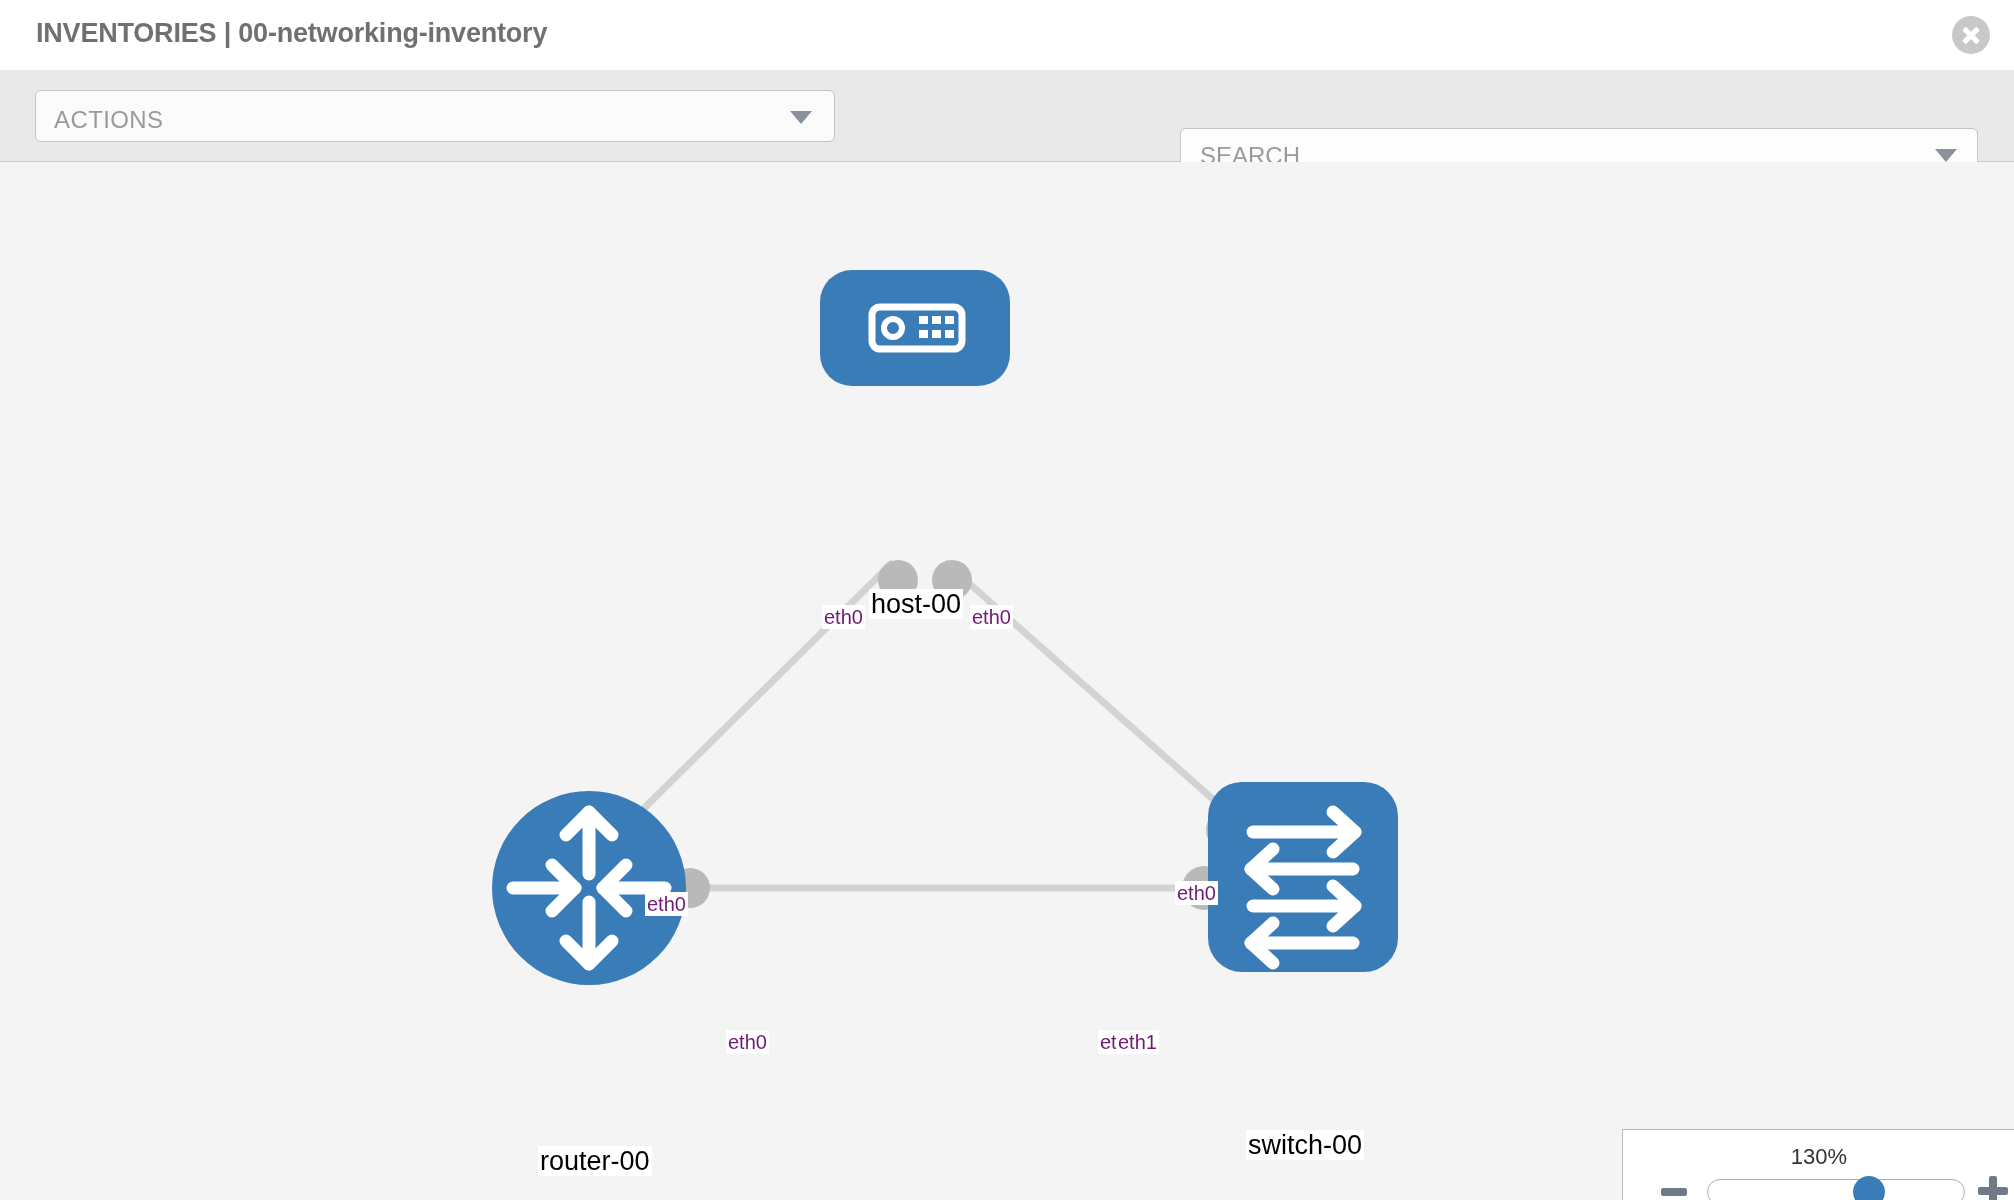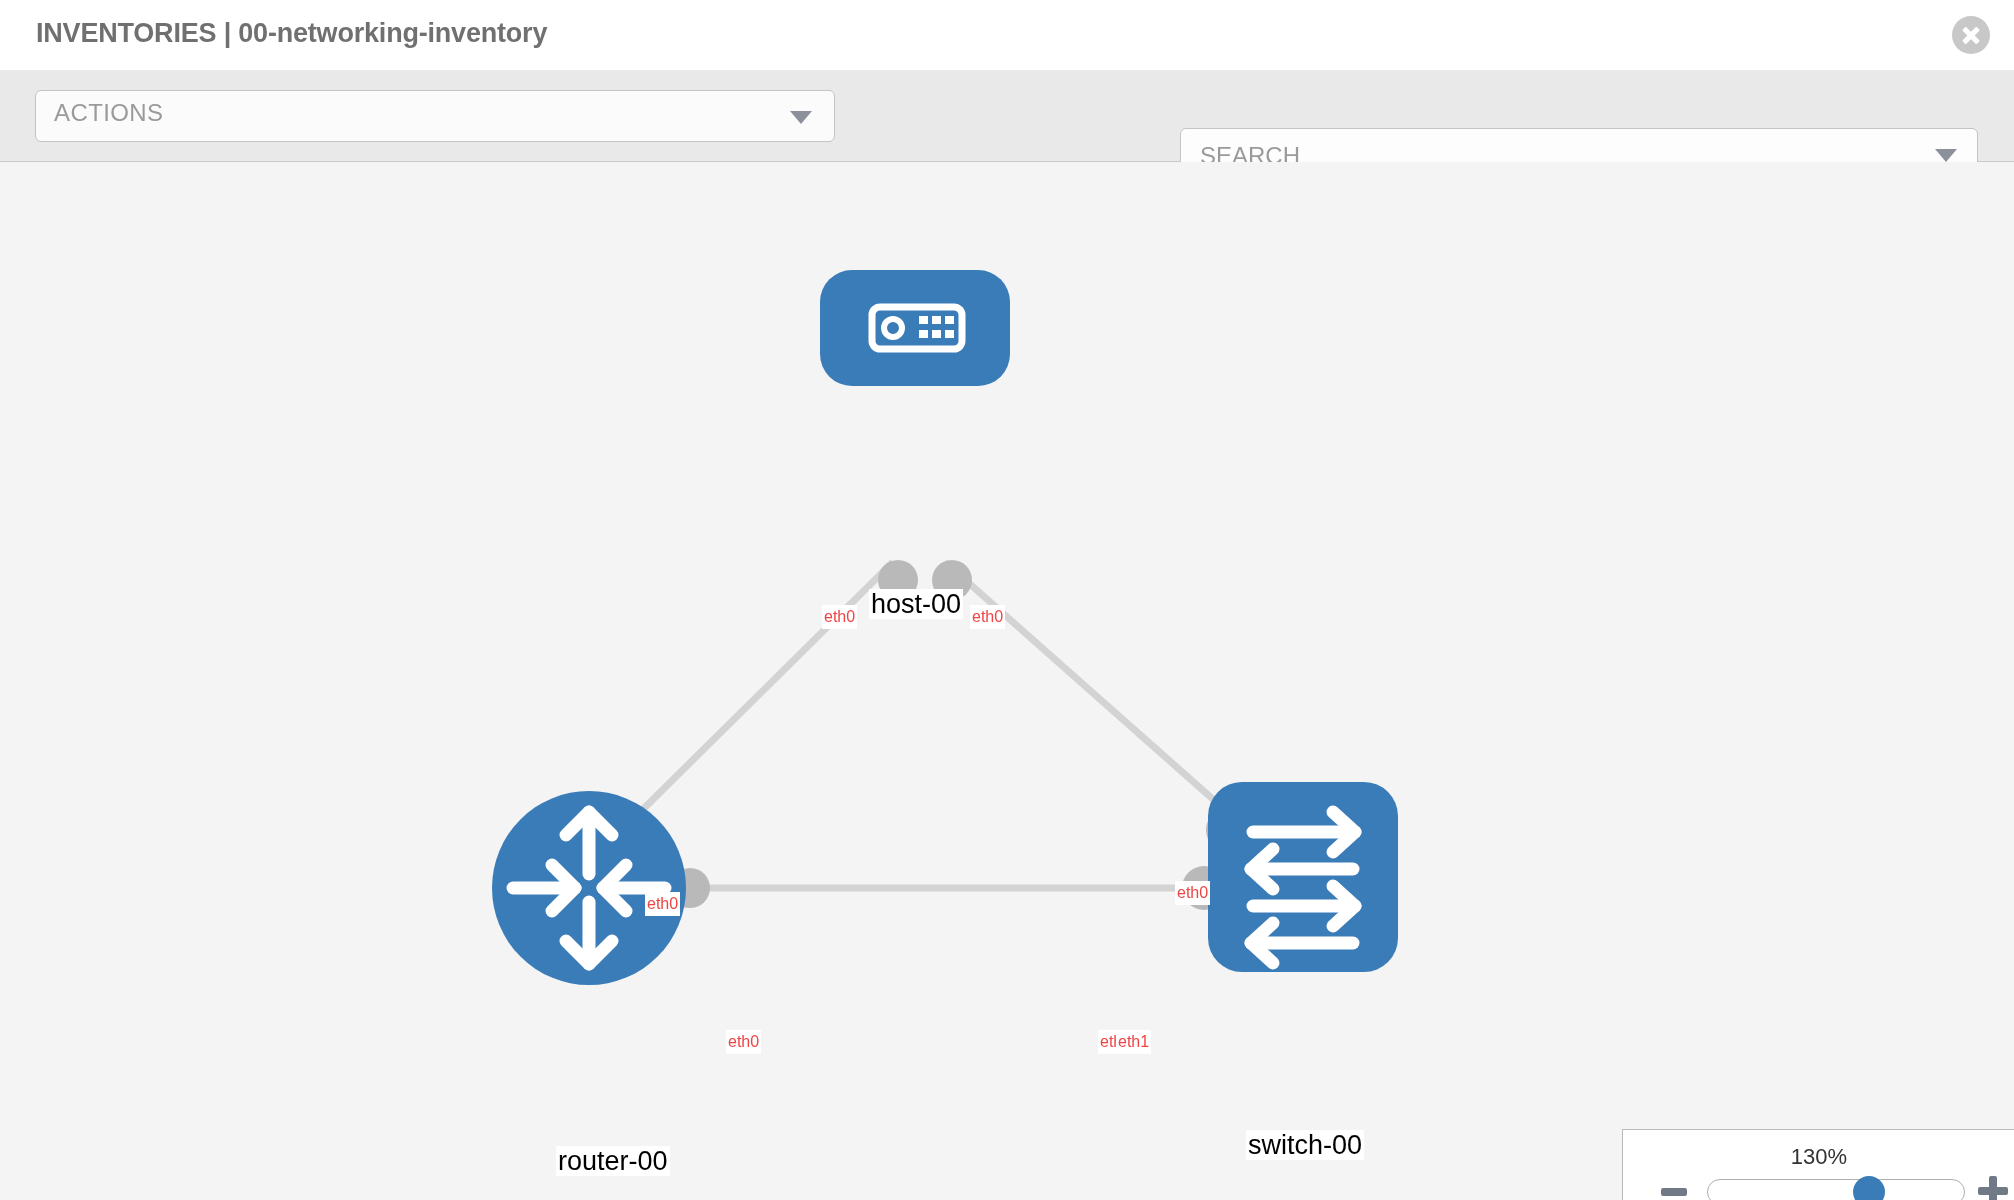--- a/index.html
+++ b/index.html
@@ -75,21 +75,21 @@
     height: 52px;
     background: #fbfbfb;
     border: 1px solid #c4c4c4;
     border-radius: 6px;
     box-sizing: border-box;
     cursor: pointer;
   }
   #actions-select .sel-label {
     position: absolute;
     left: 18px;
-    top: 8px;
+    top: 15px;
     font-size: 24px;
     color: #9a9a9a;
     letter-spacing: 0.4px;
   }
   .caret {
     position: absolute;
     width: 0; height: 0;
     border-left: 11px solid transparent;
     border-right: 11px solid transparent;
     border-top: 13px solid #8b919b;
@@ -158,22 +158,22 @@
     position: absolute;
     font-size: 27px;
     color: #000000;
     background: #ffffff;
     white-space: nowrap;
     padding: 0 2px;
     line-height: 30px;
   }
   .edge-label {
     position: absolute;
-    font-size: 16px;
-    color: #ef4444;
+    font-size: 20px;
+    color: #701a75;
     background: #ffffff;
     white-space: nowrap;
     padding: 0 2px;
     line-height: 24px;
   }
 
   
   #zoom-panel {
     position: absolute;
     left: 1622px;
@@ -343,21 +343,21 @@
   <span class="node-label" style="left:869px; top:427px;">host-00</span>
   <span class="edge-label" style="left:970px; top:443px;">eth0</span>
 
   <span class="edge-label" style="left:645px; top:730px;">eth0</span>
   <span class="edge-label" style="left:1175px; top:719px;">eth0</span>
 
   <span class="edge-label" style="left:726px; top:868px;">eth0</span>
   <span class="edge-label" style="left:1098px; top:868px;">eth1</span>
   <span class="edge-label" style="left:1116px; top:868px;">eth1</span>
 
-  <span class="node-label" style="left:556px; top:984px;">router-00</span>
+  <span class="node-label" style="left:538px; top:984px;">router-00</span>
   <span class="node-label" style="left:1246px; top:968px;">switch-00</span>
 
 </div>
 
 <div id="zoom-panel">
   <div id="zoom-level">130%</div>
   <div id="zoom-out-button"></div>
   <div id="zoom-slider">
     <div id="zoom-slider-handle"></div>
   </div>

